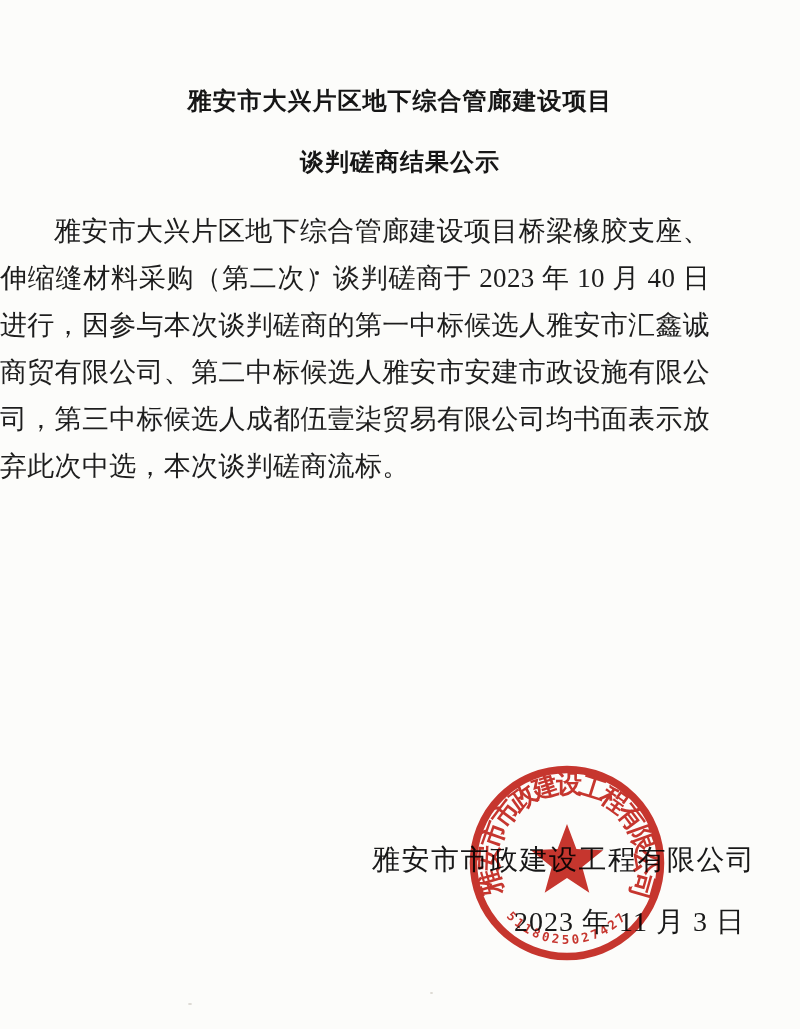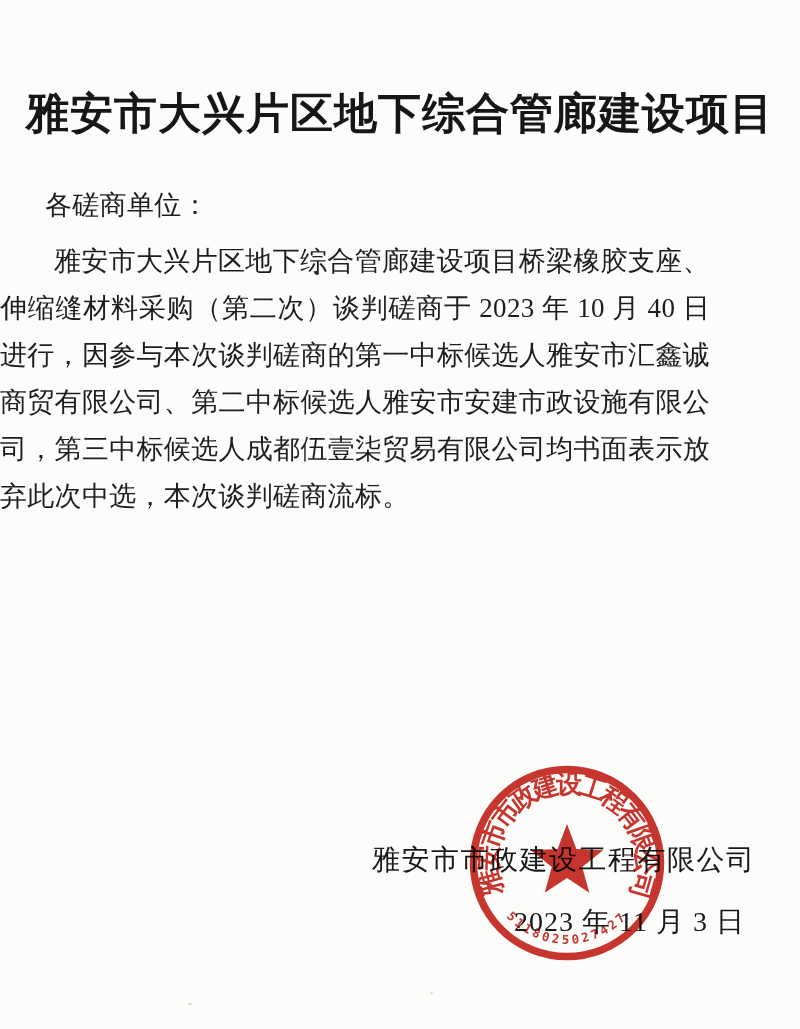--- a/index.html
+++ b/index.html
@@ -11,21 +11,21 @@
     overflow:hidden;
     color:#1c1c1c;
     font-family:"Liberation Serif","DejaVu Serif",serif;
   }
   
   .title{
     padding-top:54px;
     text-align:center;
     font-family:"Liberation Sans","DejaVu Sans",sans-serif;
     font-weight:700;
-    font-size:43px;
+    font-size:24px;
     line-height:61px;
     letter-spacing:1px;
     color:#161616;
   }
   .title span{display:block;}
   
   .body-text{
     margin:0 45px;
     width:710px;
     font-size:27px;
@@ -77,23 +77,23 @@
   .speck-2{left:188px;top:1003px;width:4px;height:2px;}
   .speck-3{left:620px;top:272px;width:2px;height:2px;opacity:.4;}
 </style>
 </head>
 <body>
 
 <div class="page">
 
   <h1 class="title">
     <span>雅安市大兴片区地下综合管廊建设项目</span>
+    <span>谈判磋商结果公示</span>
   </h1>
 
-  <div class="body-text salutation">各磋商单位：</div>
 
   <p class="body-text para para-1">雅安市大兴片区地下综合管廊建设项目桥梁橡胶支座、伸缩缝材料采购（第二次）谈判磋商于 2023 年 10 月 40 日进行，因参与本次谈判磋商的第一中标候选人雅安市汇鑫诚商贸有限公司、第二中标候选人雅安市安建市政设施有限公司，第三中标候选人成都伍壹柒贸易有限公司均书面表示放弃此次中选，本次谈判磋商流标。</p>
 
 
   <div class="sig-company">雅安市市政建设工程有限公司</div>
 
   <div class="sig-date">2023 年 11 月 3 日</div>
 
   <svg class="seal" viewBox="0 0 230 230" xmlns="http://www.w3.org/2000/svg" aria-hidden="true">
     <defs>

